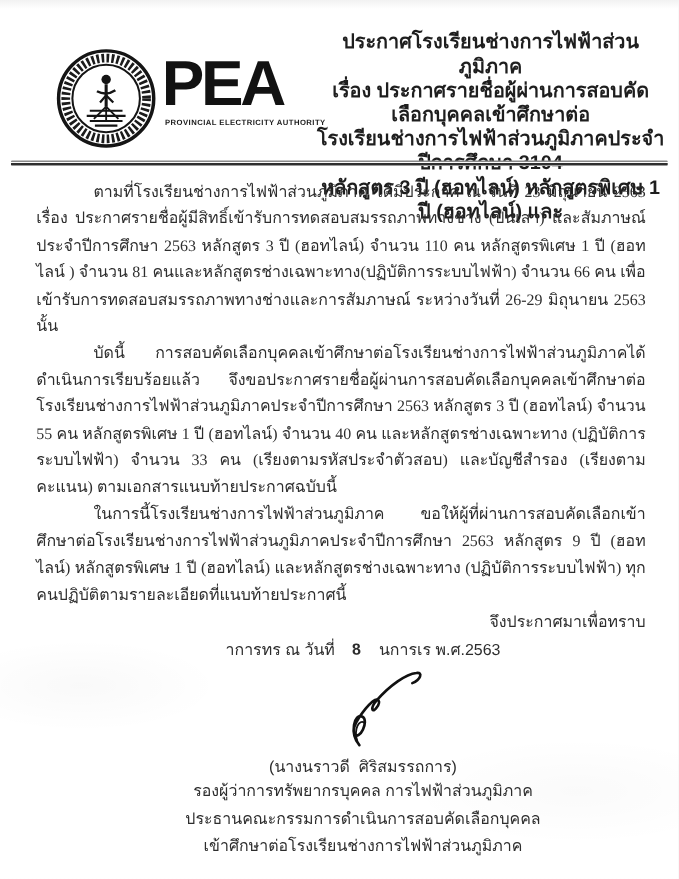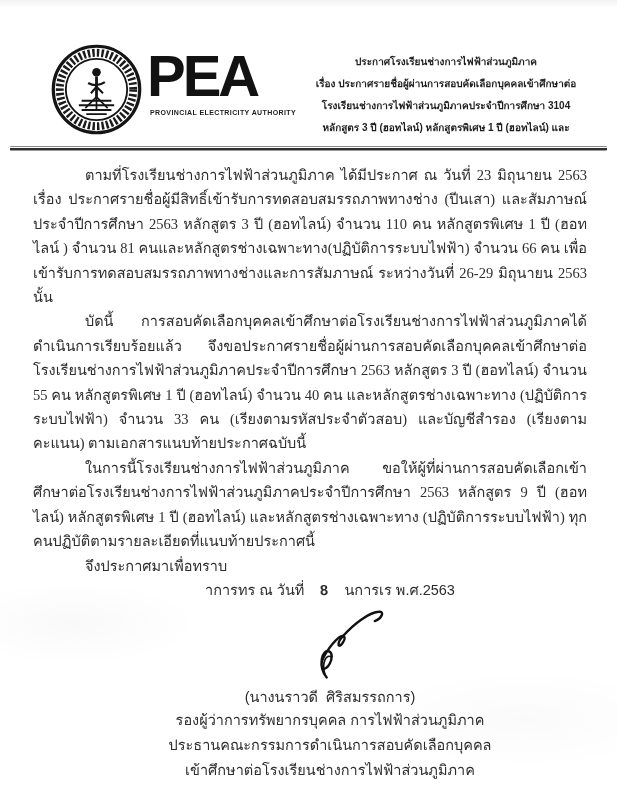--- a/index.html
+++ b/index.html
@@ -56,25 +56,24 @@
     color: #1c1c1c;
     white-space: nowrap;
   }
 
   .title-block {
     position: absolute;
     right: 12px;
     top: 27px;
     width: 318px;
     text-align: center;
-    font-size: 10px;
+    font-size: 18px;
     font-weight: 700;
     color: #1e1e1e;
     line-height: 22px;
-    margin-top: 24px;
   }
 
   .divider {
     position: absolute;
     left: 10px;
     right: 10px;
     top: 146px;
     height: 5px;
     background:
       linear-gradient(180deg, #8a8a8a 0 1px, #fcfcfc 1px 2px, #2f2f2f 2px 4px, #9a9a9a 4px 5px);
@@ -91,21 +90,21 @@
   .body-text p {
     margin: 0;
     font-size: 14.5px;
     line-height: 24.4px;
     text-align: justify;
     text-indent: 52px;
     color: #2d2d2d;
     font-family: Liberation Serif, serif;
   }
   .body-text p.closing {
-    text-align: left;
+    text-align: right;
   }
 
   
   .footer {
     position: absolute;
     left: 40px;
     width: 580px;
     top: 578px;
     text-align: center;
     color: #2d2d2d;

